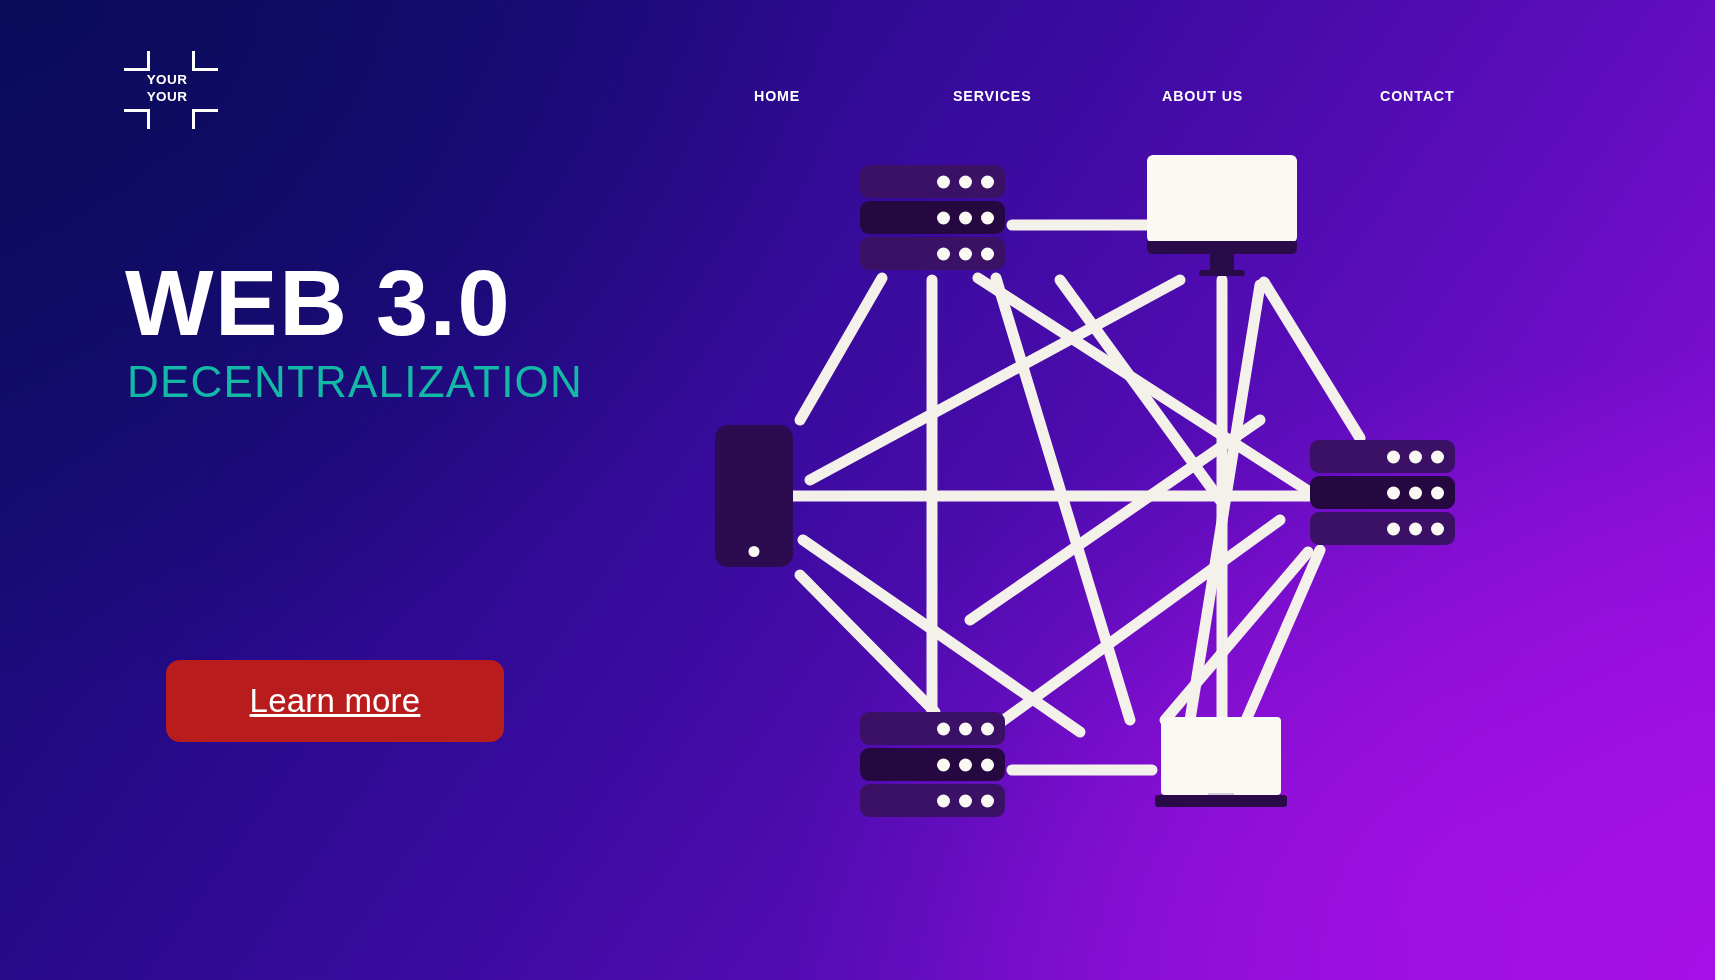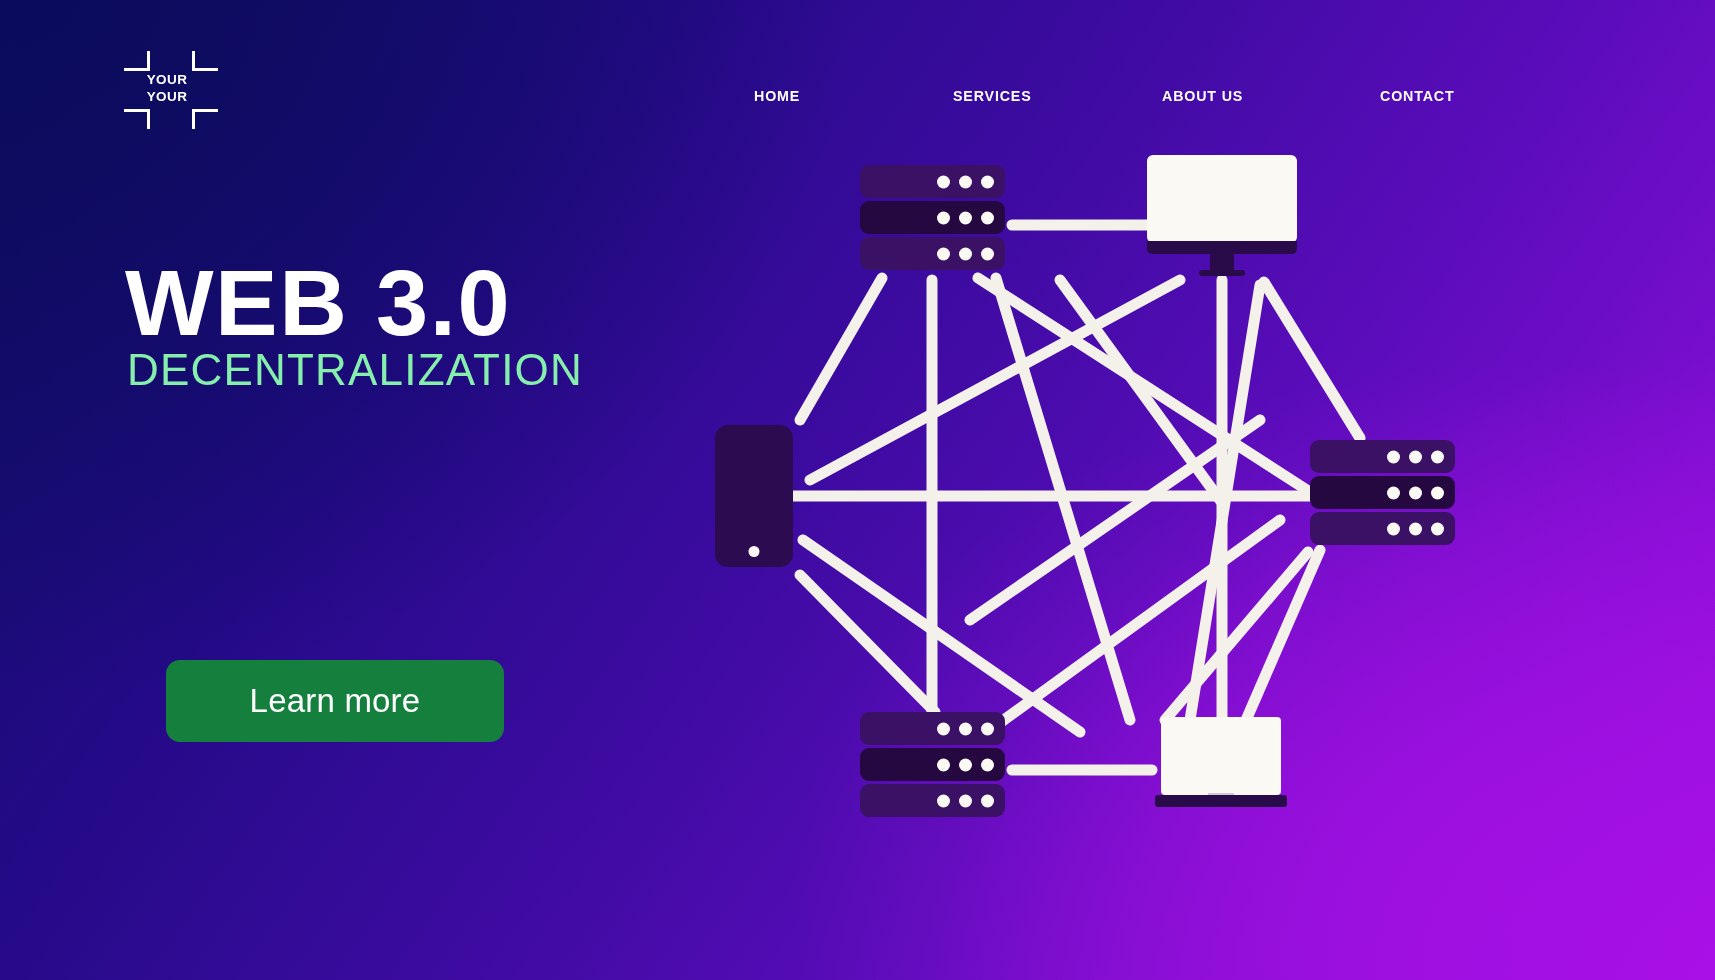--- a/index.html
+++ b/index.html
@@ -61,36 +61,37 @@
   }
   
   #headline {
     position:absolute; left:125px; top:256px;
     color:#ffffff;
     font-size:92px; font-weight:800; line-height:94px;
     letter-spacing:1.5px;
     transform:scaleX(1.02); transform-origin:left center;
   }
   #subhead {
-    position:absolute; left:127px; top:346px;
-    color:#86efac;
+    position:absolute; left:127px; top:358px;
+    color:#14b8a6;
     font-size:44px; font-weight:300; line-height:48px;
     letter-spacing:1.2px;
   }
   #para {
     position:absolute; left:122px; top:443px; width:480px;
     color:#ffffff; font-size:19px; font-weight:400; line-height:27.5px;
   }
   #cta {
     position:absolute; left:166px; top:660px;
     width:338px; height:82px; border:none; border-radius:14px;
-    background:#15803d; color:#ffffff;
+    background:#b91c1c; color:#ffffff;
     font-family:"Liberation Sans", sans-serif;
     font-size:33px; font-weight:400; letter-spacing:0.2px;
     cursor:pointer;
+    text-decoration:underline;
   }
   
   #net { position:absolute; left:660px; top:120px; width:1000px; height:760px; }
   #net svg { position:absolute; left:0; top:0; }
   .node { position:absolute; }
   
   .srv { position:absolute; width:145px; height:105px; }
   .srv .bar {
     position:absolute; left:0; width:145px; height:33px;
     border-radius:9px;

